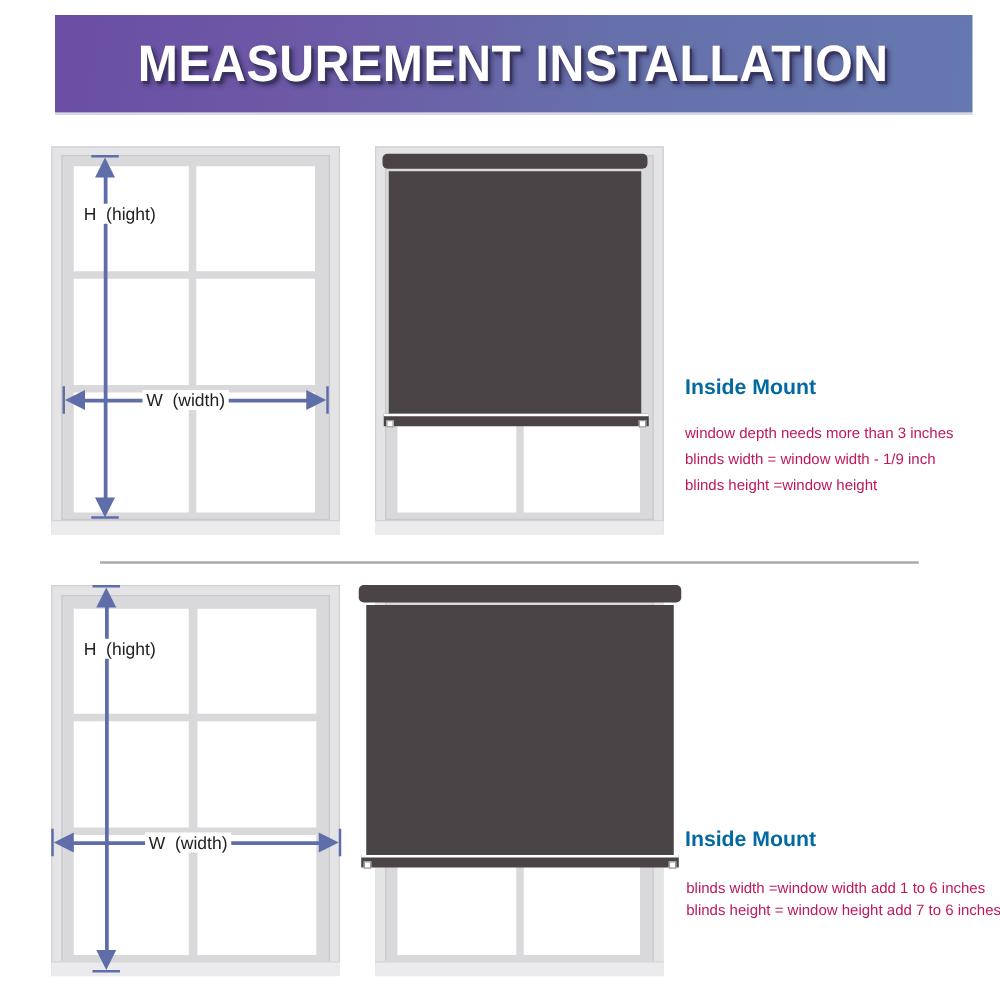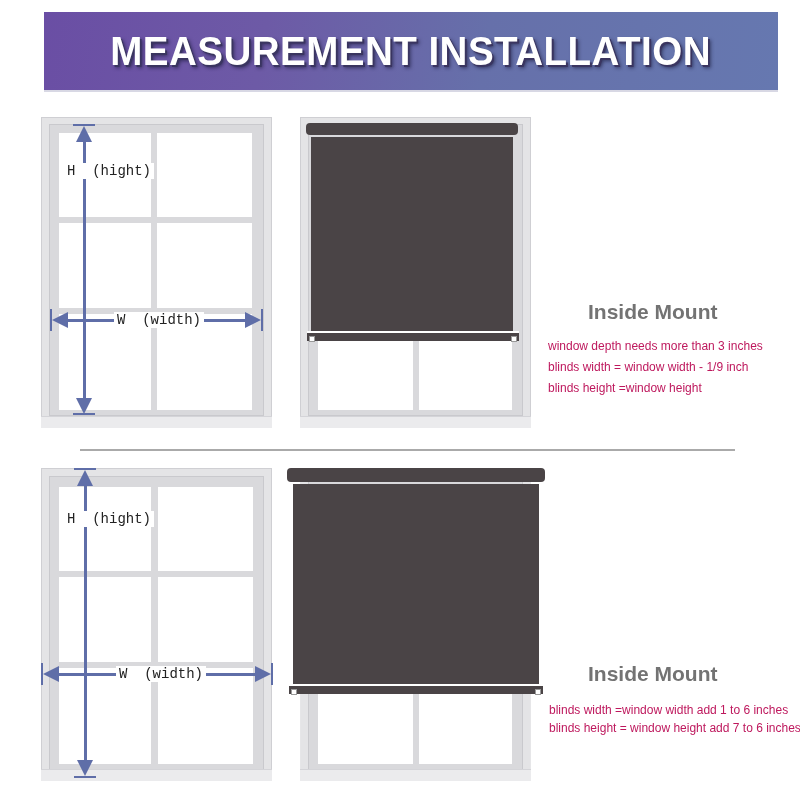--- a/index.html
+++ b/index.html
@@ -39,32 +39,32 @@
       border-left: 8px solid transparent; border-right: 8px solid transparent;
       border-top: 16px solid #5f6ea8; }
     .arrow-left { position: absolute; width: 0; height: 0;
       border-top: 8px solid transparent; border-bottom: 8px solid transparent;
       border-right: 16px solid #5f6ea8; }
     .arrow-right { position: absolute; width: 0; height: 0;
       border-top: 8px solid transparent; border-bottom: 8px solid transparent;
       border-left: 16px solid #5f6ea8; }
     .dim-label {
       position: absolute; font-size: 14px; color: #222; background: #fff;
-      white-space: pre; line-height: 16px; padding: 0 3px; font-family: Liberation Mono, monospace;
+      white-space: pre; line-height: 16px; padding: 0 3px;
     }
     .blind-rail {
       position: absolute; background: #4a4446; border-radius: 4px;
     }
     .blind-fabric { position: absolute; background: #4a4446; }
     .bottom-bar {
       position: absolute; background: #4a4446;
       border-top: 2px solid #ffffff; box-sizing: border-box;
     }
     .dot { position: absolute; width: 4px; height: 4px; background: #fff; border: 1px solid #999; top: 3px; }
-    .section-title { position: absolute; font-weight: bold; font-size: 21px; color: #737373; white-space: nowrap; margin-left: 40px; }
+    .section-title { position: absolute; font-weight: bold; font-size: 17px; color: #0369a1; white-space: nowrap; }
     .note { position: absolute; font-size: 12px; color: #be185d; white-space: nowrap; }
     .divider { position: absolute; left: 80px; top: 449px; width: 655px; height: 2px; background: #aaaaaa; }
   </style>
 </head>
 <body>
 
 <div class="banner">
   <span class="banner-title">MEASUREMENT INSTALLATION</span>
 </div>
 

